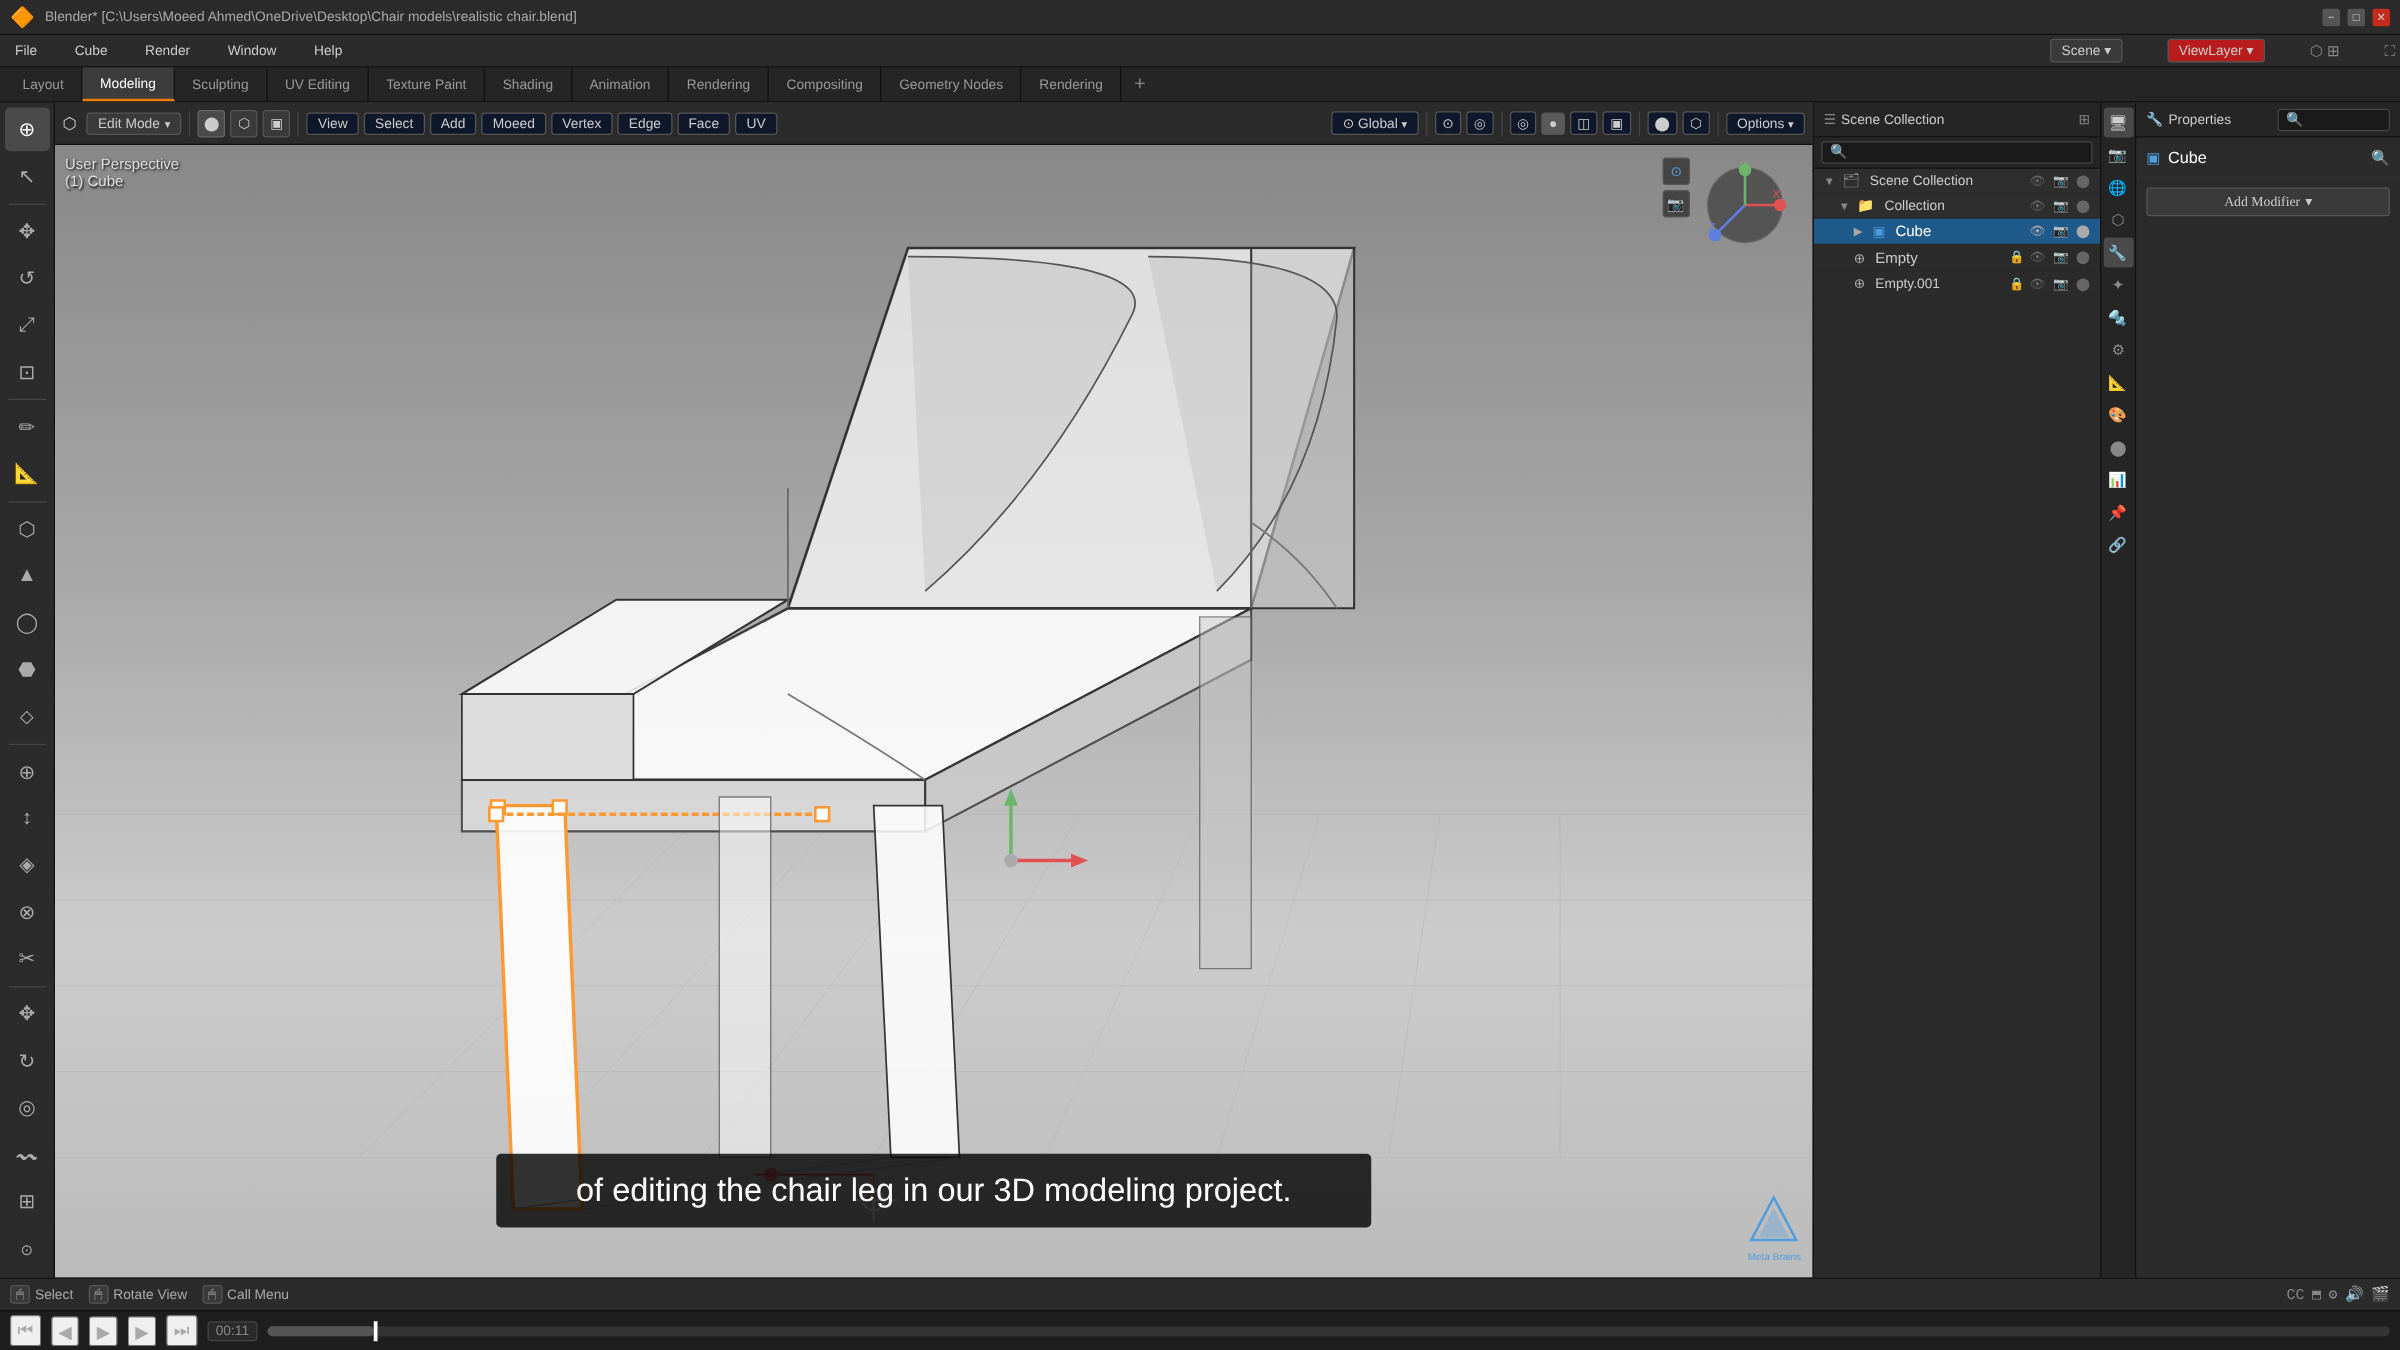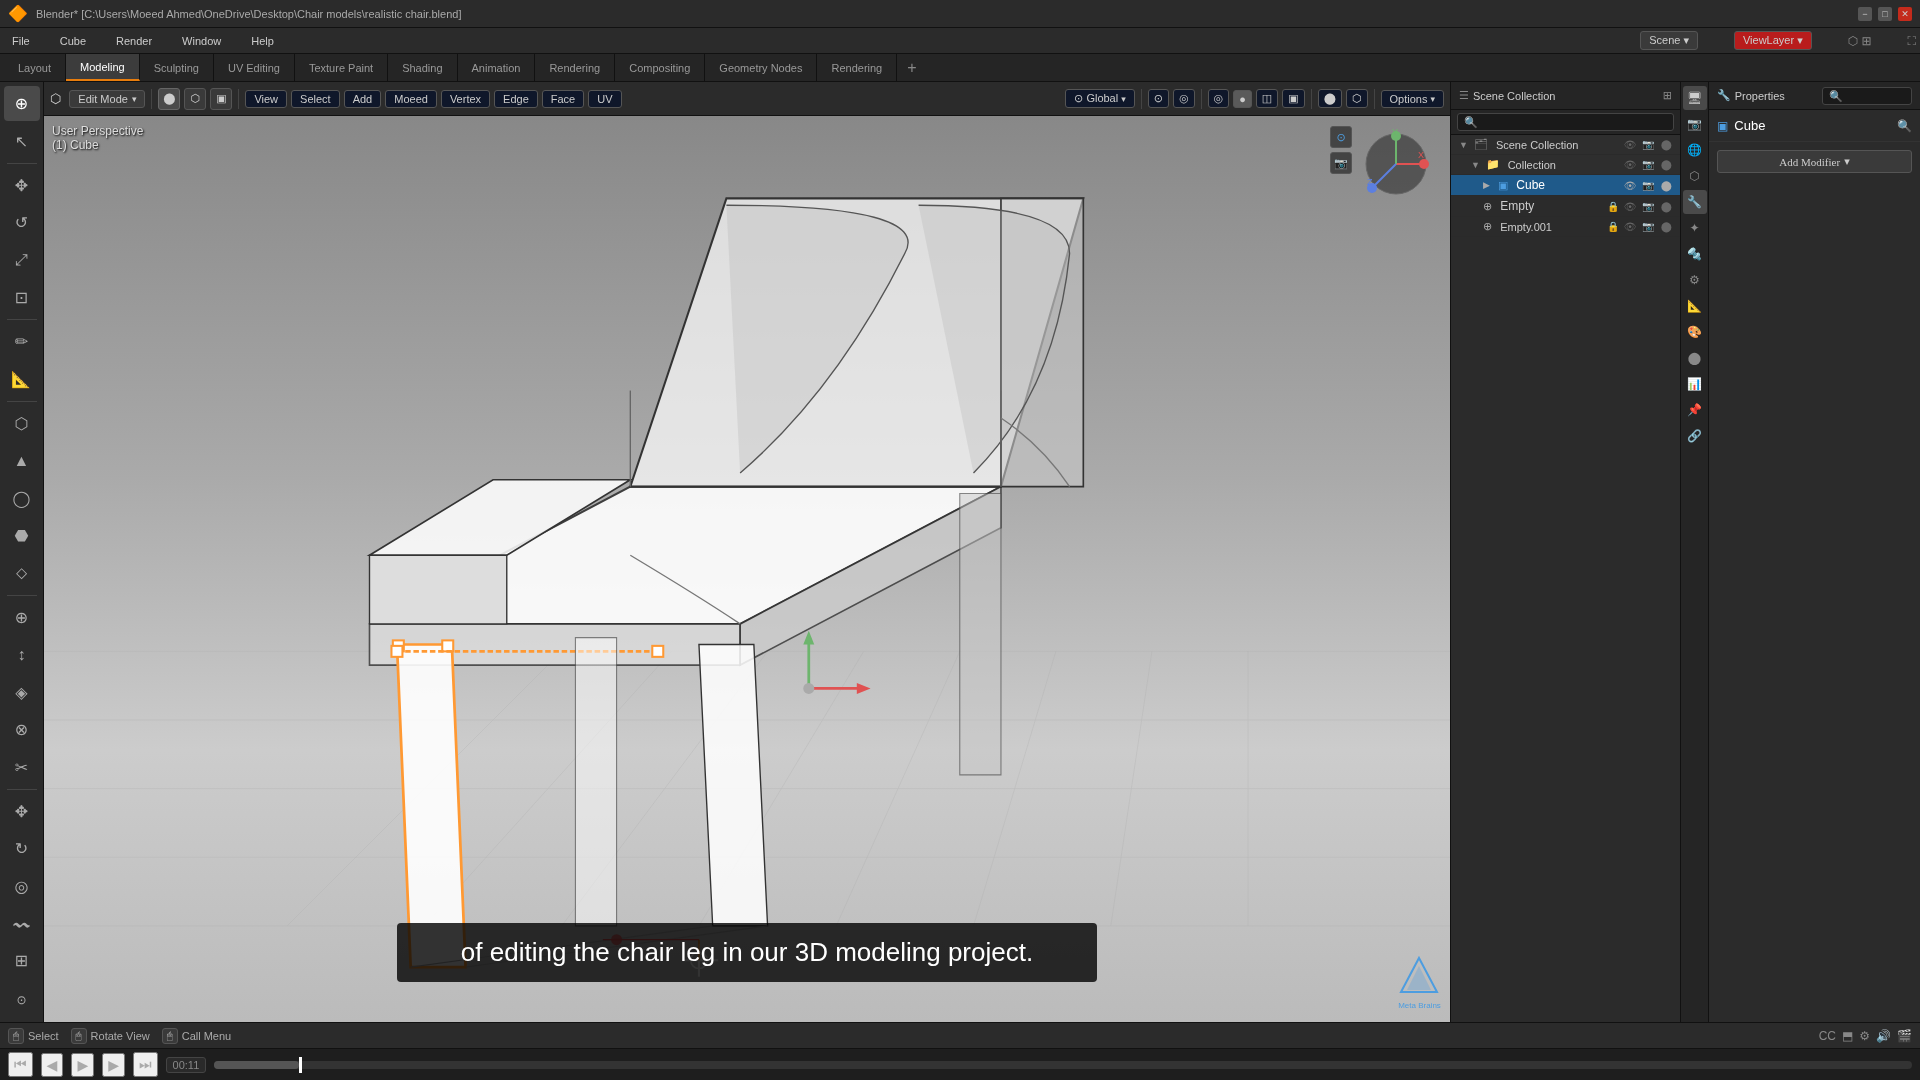--- a/index.html
+++ b/index.html
@@ -130,21 +130,21 @@
     .tl-btn { color: #aaa; font-size: 14px; cursor: pointer; padding: 2px 4px; }
     #tl-bar { flex: 1; height: 8px; background: #333; border-radius: 4px; position: relative; cursor: pointer; }
     #tl-progress { height: 100%; background: #555; border-radius: 4px; width: 5%; }
     #tl-handle { width: 3px; height: 16px; background: #fff; position: absolute; top: -4px; left: 5%; }
     .tl-time { font-size: 11px; color: #888; background: #2a2a2a; padding: 1px 6px; border: 1px solid #444; border-radius: 3px; }
 
     
     #status-icons {
       display: flex; align-items: center; gap: 6px; margin-left: auto;
     }
-    .si-btn { font-size: 12px; color: #888; cursor: pointer; }
+    .si-btn { font-size: 12px; color: #888; cursor: pointer; font-family: Liberation Mono, monospace; }
 
     
     #right-side-icons {
       display: flex; flex-direction: column; width: 28px; background: #252525;
       border-left: 1px solid #111; align-items: center; padding-top: 4px; gap: 2px;
     }
 
     
     .mode-selector {
       background: #3a3a3a; border: 1px solid #555; border-radius: 3px; padding: 2px 8px;

